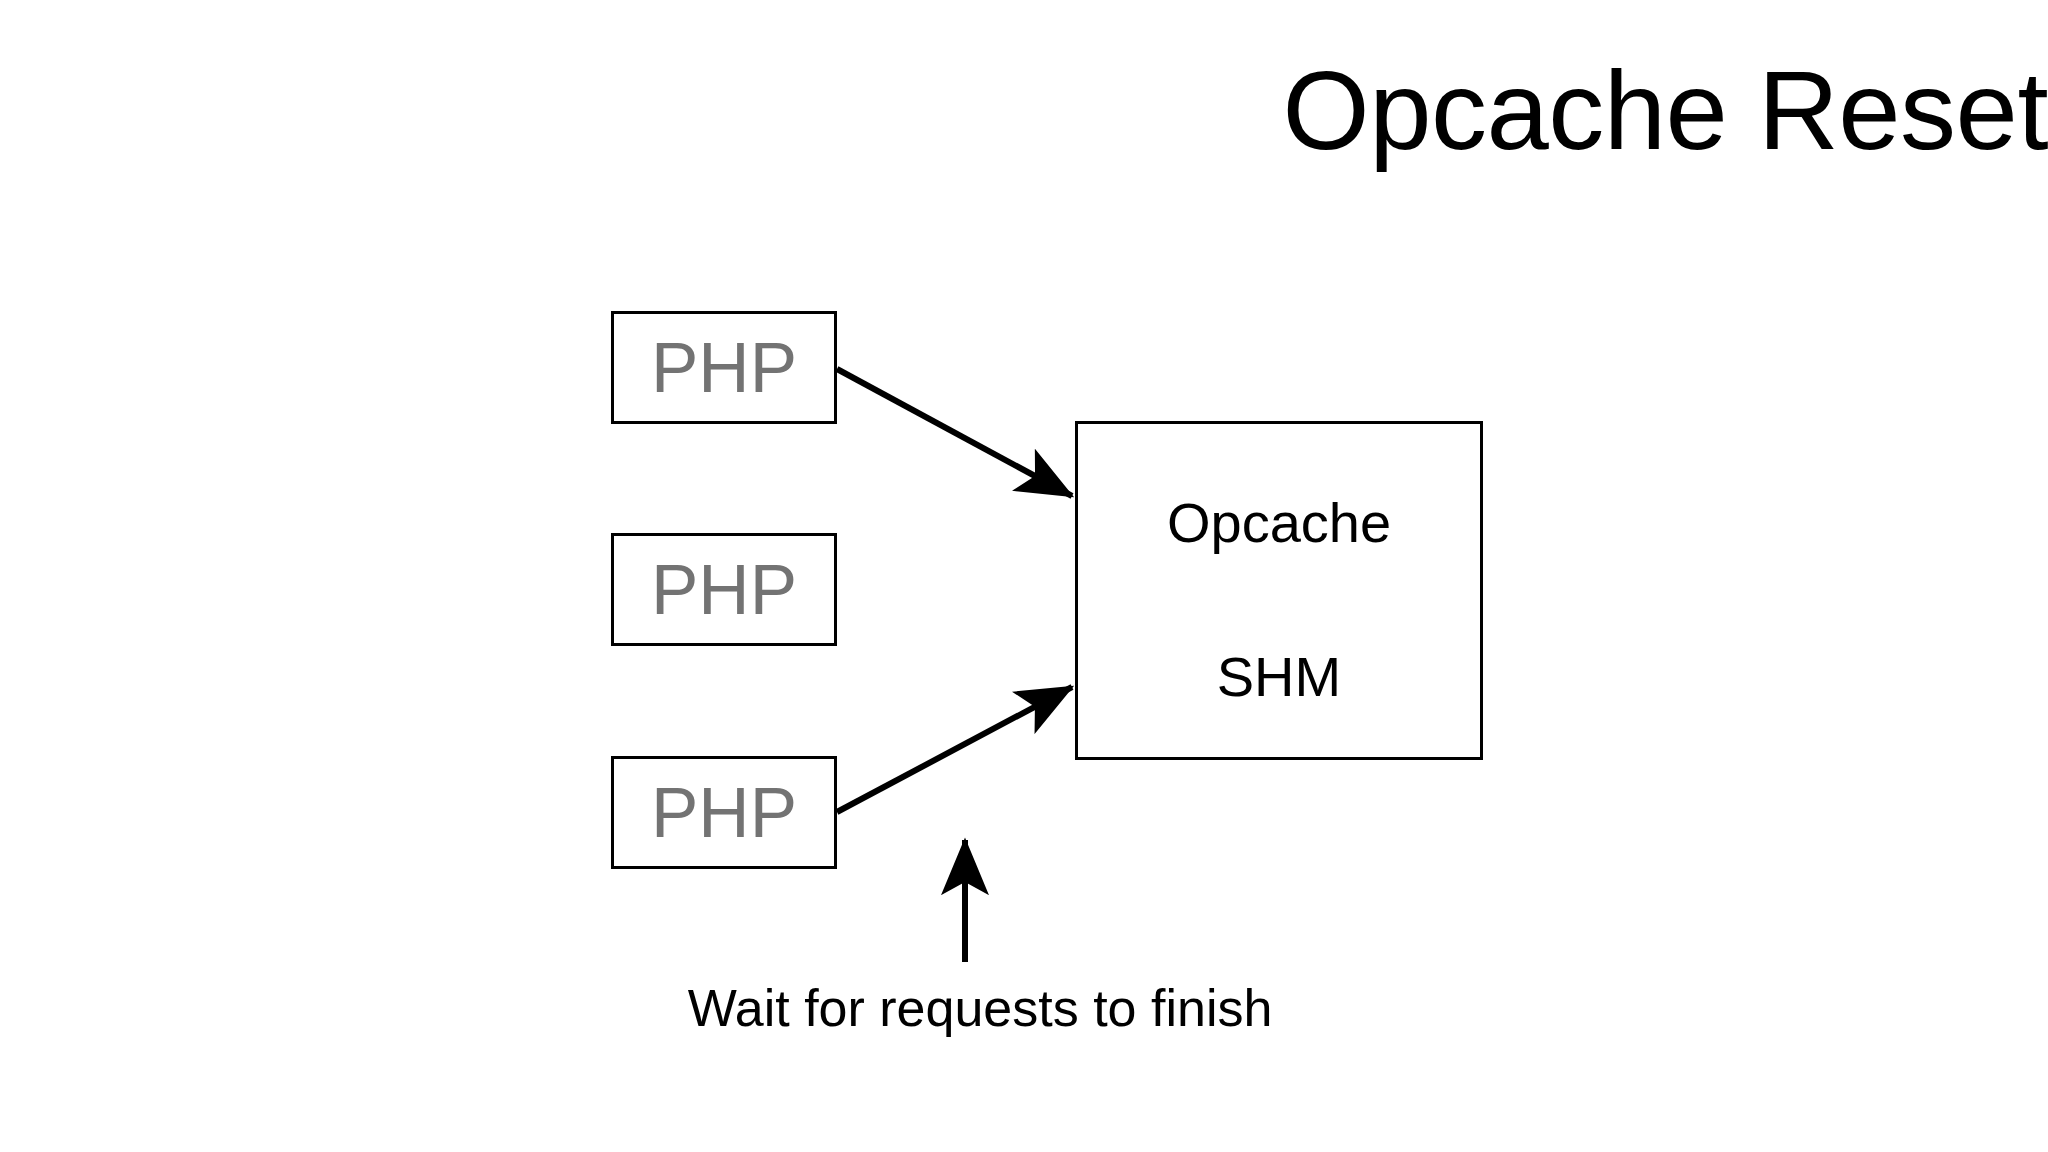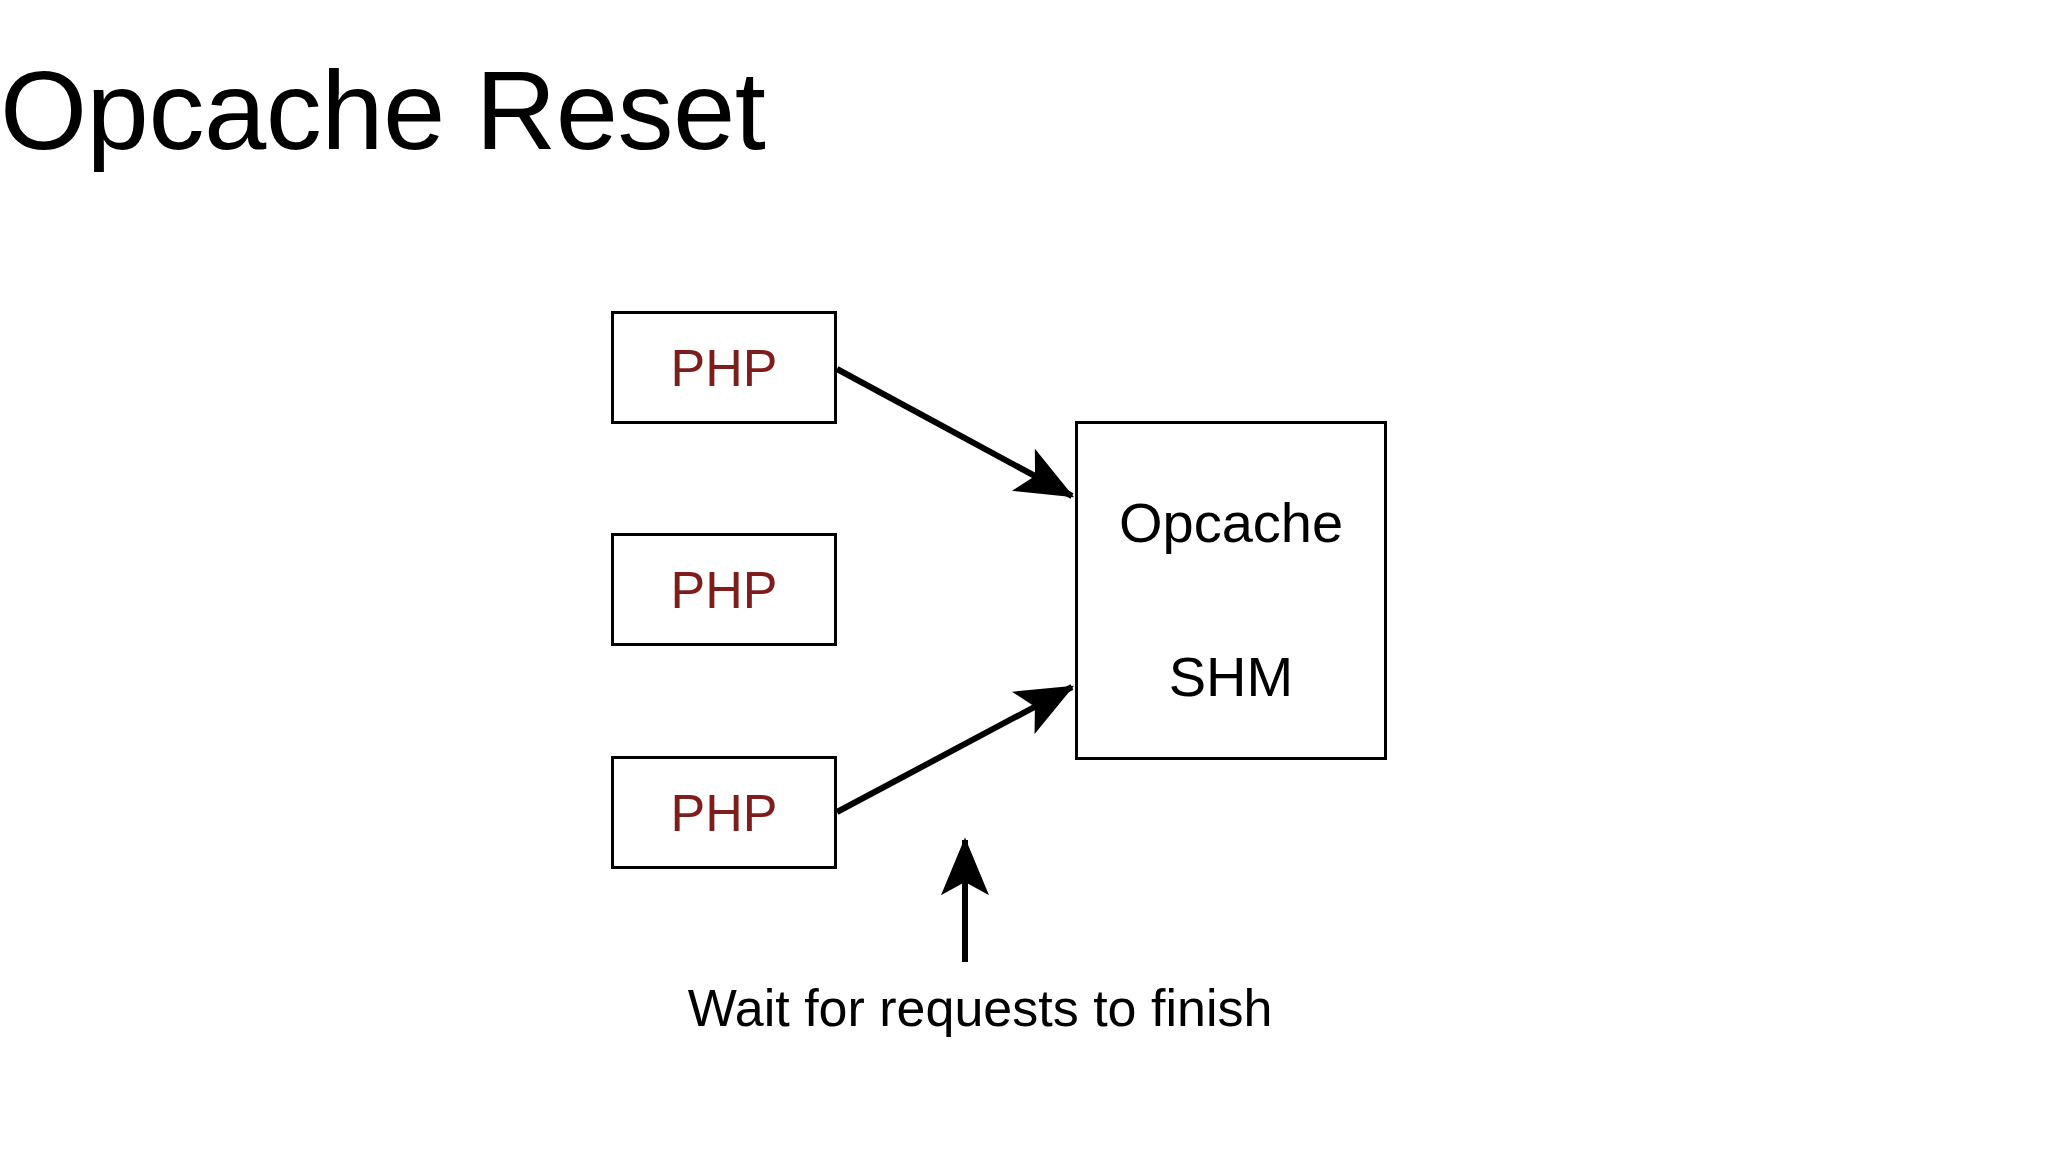--- a/index.html
+++ b/index.html
@@ -25,21 +25,21 @@
     left: 0;
     top: 0;
     width: 2048px;
     height: 1152px;
   }
   .slide-title {
     position: absolute;
     left: 0;
     top: 46px;
     width: 2048px;
-    text-align: left;
+    text-align: right;
     font-family: "Liberation Sans", sans-serif;
     font-size: 112px;
     font-weight: 400;
     line-height: 130px;
     letter-spacing: -0.5px;
     color: #000000;
     white-space: nowrap;
   }
   .node-box {
     position: absolute;
@@ -54,29 +54,29 @@
   .php-box {
     left: 611px;
     width: 226px;
     height: 113px;
   }
   .php-box-1 { top: 311px; }
   .php-box-2 { top: 533px; }
   .php-box-3 { top: 756px; }
   .php-label {
     font-family: "Liberation Sans", sans-serif;
-    font-size: 52px;
+    font-size: 71px;
     line-height: 58px;
-    color: #7f1d1d;
+    color: #737373;
     white-space: nowrap;
   }
   .shm-box {
     left: 1075px;
     top: 421px;
-    width: 312px;
+    width: 408px;
     height: 339px;
     justify-content: flex-start;
     padding-top: 68px;
   }
   .shm-label {
     font-family: "Liberation Sans", sans-serif;
     font-size: 56px;
     line-height: 62px;
     color: #000000;
     white-space: nowrap;

